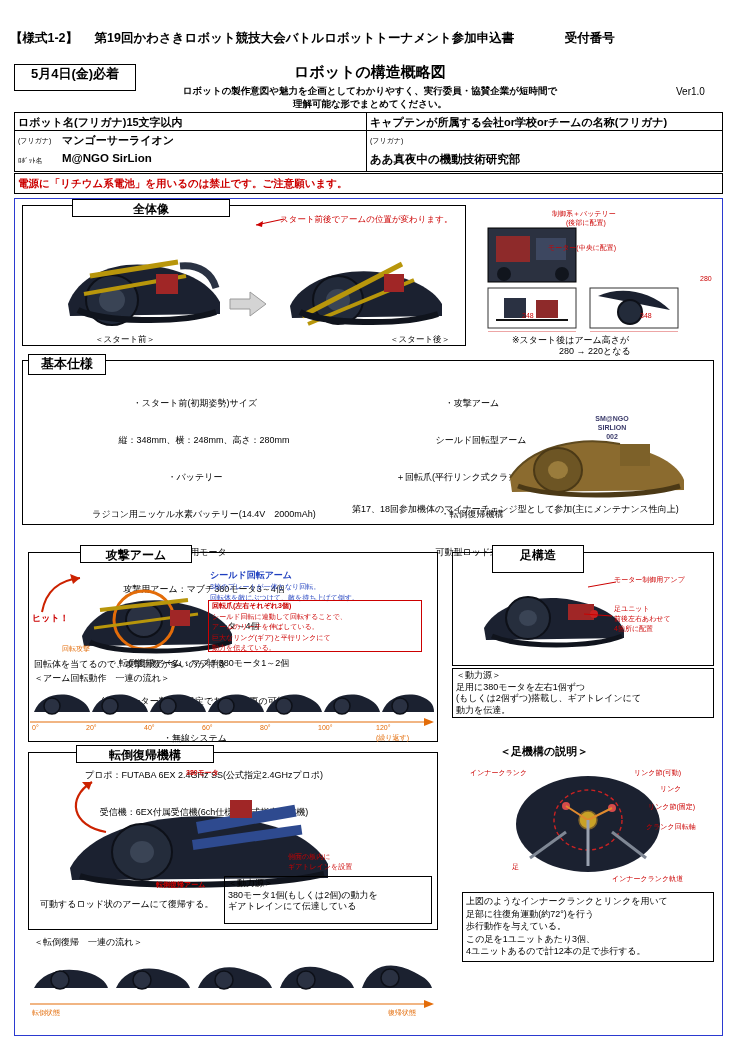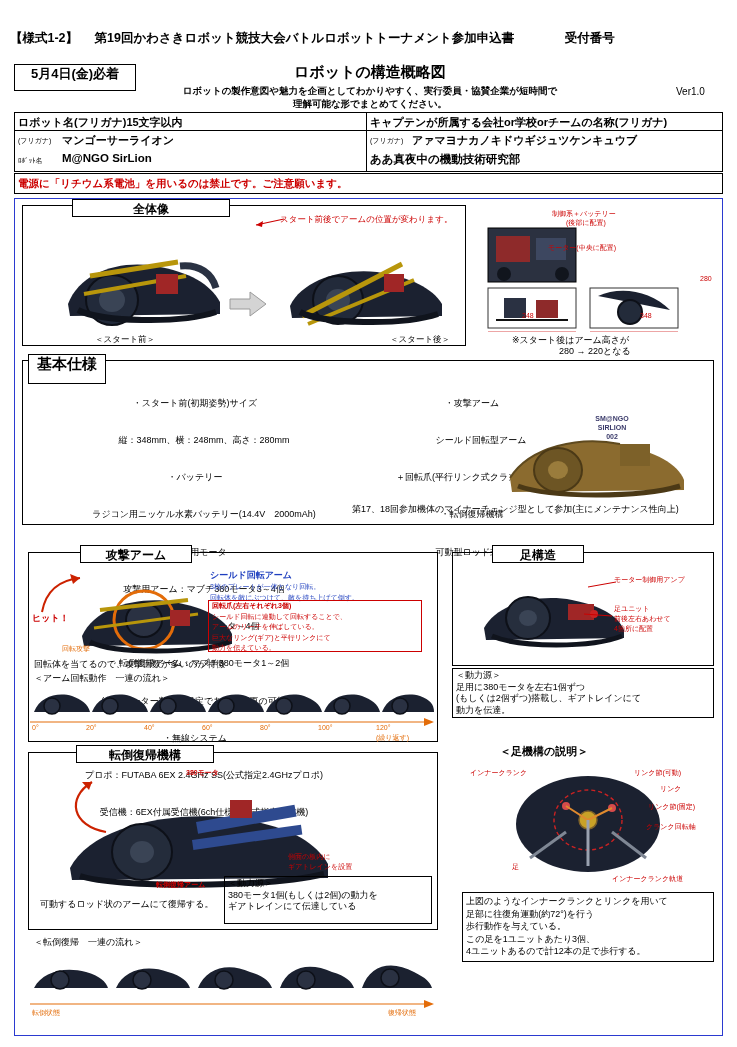--- a/index.html
+++ b/index.html
@@ -53,21 +53,20 @@
 
   <div class="abs bold" style="left:18px;top:115px;font-size:11px;">ロボット名(フリガナ)15文字以内</div>
   <div class="abs bold" style="left:370px;top:115px;font-size:11px;">キャプテンが所属する会社or学校orチームの名称(フリガナ)</div>
 
   <div class="abs tiny" style="left:18px;top:136px;">(フリガナ)</div>
   <div class="abs bold" style="left:62px;top:133px;font-size:11px;">マンゴーサーライオン</div>
   <div class="abs tiny" style="left:18px;top:156px;">ﾛﾎﾞｯﾄ名</div>
   <div class="abs bold" style="left:62px;top:152px;font-size:11.5px;">M@NGO SirLion</div>
 
   <div class="abs tiny" style="left:370px;top:136px;">(フリガナ)</div>
-  <div class="abs bold" style="left:412px;top:133px;font-size:11px;">アァマヨナカノキドウギジュツケンキュウブ</div>
   <div class="abs bold" style="left:370px;top:152px;font-size:11.5px;">ああ真夜中の機動技術研究部</div>
 
   <div class="abs box" style="left:14px;top:173px;width:709px;height:21px;"></div>
   <div class="abs red bold" style="left:18px;top:177px;font-size:10.5px;">電源に「リチウム系電池」を用いるのは禁止です。ご注意願います。</div>
 
   <div class="abs" style="left:14px;top:198px;width:709px;height:838px;border:1.5px solid #2b3ad0;box-sizing:border-box;"></div>
 
   <div class="abs thin" style="left:22px;top:205px;width:444px;height:141px;"></div>
   <div class="abs sect-title" style="left:72px;top:199px;width:158px;height:18px;line-height:18px;font-size:12px;">全体像</div>
 
@@ -130,21 +129,21 @@
   <div class="abs tiny red" style="left:566px;top:218px;">(後部に配置)</div>
   <div class="abs tiny red" style="left:548px;top:243px;">モーター(中央に配置)</div>
   <div class="abs tiny red" style="left:700px;top:275px;">280</div>
   <div class="abs tiny red" style="left:522px;top:312px;">248</div>
   <div class="abs tiny red" style="left:640px;top:312px;">348</div>
 
   <div class="abs sm" style="left:512px;top:334px;">※スタート後はアーム高さが</div>
   <div class="abs sm" style="left:559px;top:345px;">280 → 220となる</div>
 
   <div class="abs thin" style="left:22px;top:360px;width:692px;height:165px;"></div>
-  <div class="abs sect-title" style="left:28px;top:354px;width:78px;height:30px;line-height:17px;font-size:15px;">基本仕様</div>
+  <div class="abs sect-title" style="left:28px;top:354px;width:78px;height:21px;line-height:17px;font-size:13px;">基本仕様</div>
 
   <div class="abs sm pre" style="left:30px;top:372px;width:330px;line-height:12.4px;">
     <div>・スタート前(初期姿勢)サイズ</div>
     <div>　　縦：348mm、横：248mm、高さ：280mm</div>
     <div>・バッテリー</div>
     <div>　　ラジコン用ニッケル水素バッテリー(14.4V　2000mAh)</div>
     <div>・駆動用モータ</div>
     <div>　　攻撃用アーム：マブチ380モータ3～4個</div>
     <div>　　足：マブチ380モータ～4個</div>
     <div>　　転倒復帰アーム：マブチ380モータ1～2個</div>
@@ -250,21 +249,21 @@
     <span style="position:absolute;left:54px;">20°</span>
     <span style="position:absolute;left:112px;">40°</span>
     <span style="position:absolute;left:170px;">60°</span>
     <span style="position:absolute;left:228px;">80°</span>
     <span style="position:absolute;left:286px;">100°</span>
     <span style="position:absolute;left:344px;">120°</span>
     <span style="position:absolute;left:344px;top:9px;">(繰り返す)</span>
   </div>
 
   <div class="abs thin" style="left:452px;top:552px;width:262px;height:114px;"></div>
-  <div class="abs sect-title" style="left:492px;top:545px;width:92px;height:18px;line-height:18px;font-size:12px;">足構造</div>
+  <div class="abs sect-title" style="left:492px;top:545px;width:92px;height:28px;line-height:18px;font-size:12px;">足構造</div>
 
   <div class="abs illus" style="left:476px;top:574px;width:150px;height:78px;">
     <svg width="150" height="78">
       <path d="M8,54 C22,28 64,20 96,26 C126,32 142,42 148,56 L148,64 L10,66 Z" fill="#1b2130"></path>
       <ellipse cx="52" cy="44" rx="22" ry="21" fill="#262e3d" stroke="#0d1018" stroke-width="2"></ellipse>
       <ellipse cx="52" cy="44" rx="9" ry="8" fill="#3a4455"></ellipse>
       <rect x="92" y="30" width="26" height="16" fill="#a02626"></rect>
       <path d="M16,62 C44,74 116,74 146,62" stroke="#10141d" stroke-width="5" fill="none"></path>
       <circle cx="118" cy="40" r="4" fill="#cc2222"></circle>
     </svg>

